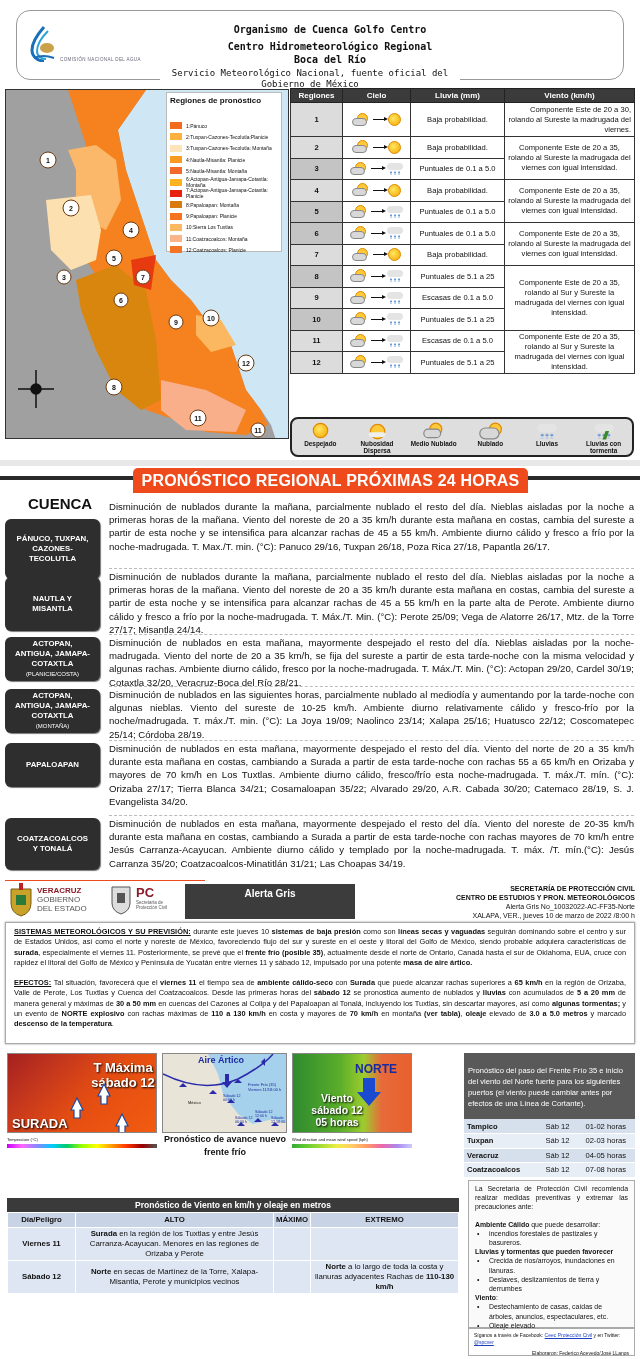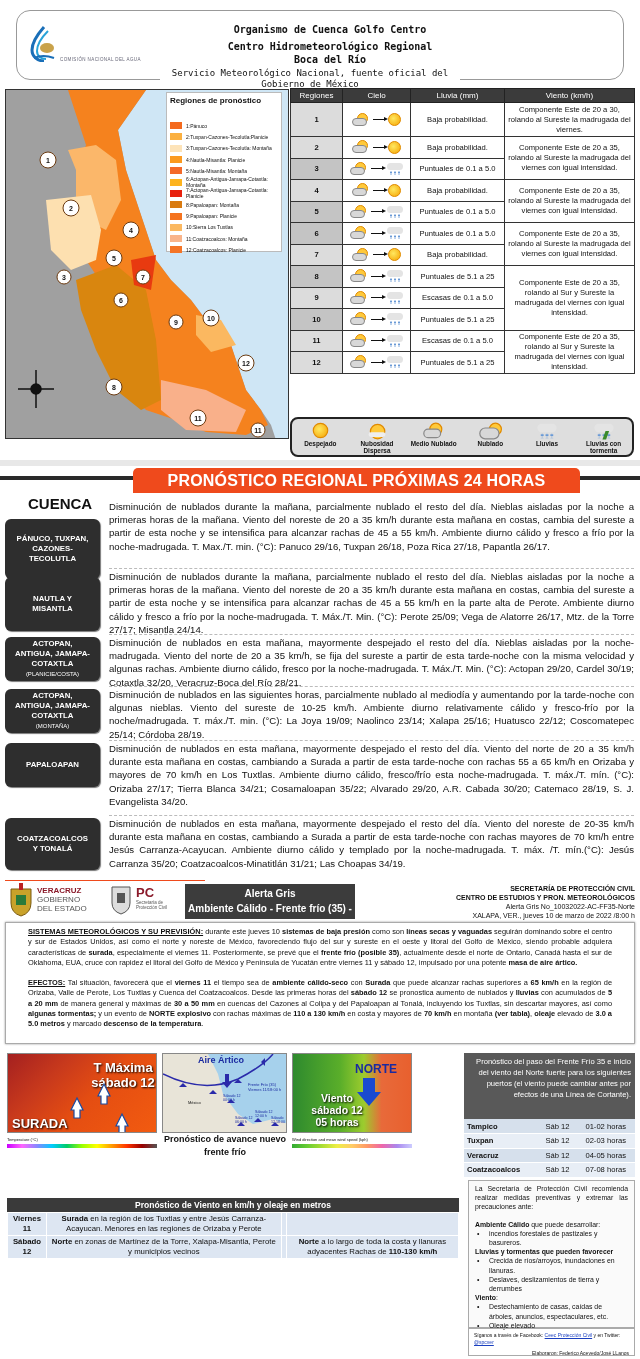--- a/index.html
+++ b/index.html
@@ -17,21 +17,21 @@
 #h3{left:160px;top:68px;width:300px;text-align:center;font-size:9px;line-height:11px;background:#fff}
 
 #map{left:5px;top:89px;width:284px;height:350px;border:1px solid #333;background:#9c9c9c;overflow:hidden}
 #map svg{position:absolute;left:0;top:0}
 #legend{left:166px;top:92px;width:116px;height:160px;background:#fff;border:1px solid #bbb;padding:3px 3px}
 #legend .lt{font-size:8px;font-weight:bold;margin-bottom:15px}
 #legend .li{display:flex;align-items:center;height:11.3px;font-size:5px;font-family:"Liberation Sans Narrow","Liberation Sans",sans-serif}
 #legend .sw{width:12px;height:7px;margin-right:4px;flex:none}
 
 #rtab{left:290px;top:88px;width:345px;border-collapse:collapse;font-size:7.6px}
-#rtab th{background:#3b3b3b;color:#fff;font-weight:normal;height:14px;border:1px solid #222;font-size:8px}
+#rtab th{background:#3b3b3b;color:#fff;font-weight:bold;height:14px;border:1px solid #222;font-size:8px}
 #rtab td{border:1px solid #333;text-align:center;height:21.5px;padding:0 3px}
 #rtab td.rn{font-weight:bold;width:52px;background:#dcdcdc}
 #rtab td.rn.dk{background:#c4c4c4}
 #rtab td.sky{width:68px}
 #rtab td.rain{width:94px}
 #rtab td.wind{line-height:10px}
 .sun{display:inline-block;width:13px;height:13px;border-radius:50%;background:radial-gradient(circle at 40% 40%,#ffe860,#f5a300);border:1px solid #e08a00;vertical-align:middle}
 .pc{display:inline-block;width:18px;height:14px;vertical-align:middle;position:relative}
 .pc .s{position:absolute;left:5px;top:0;width:11px;height:11px;border-radius:50%;background:#ffc93a;border:1px solid #e08a00}
 .pc .c{position:absolute;left:0;top:5px;width:15px;height:8px;border-radius:5px;background:#d8d8d8;border:1px solid #888}
@@ -40,47 +40,47 @@
 .rc .d{position:absolute;left:3px;top:9px;width:12px;height:4px;background:radial-gradient(circle,#6a9ad6 1px,transparent 1.2px) 0 0/4px 3px}
 .arr{display:inline-block;width:12px;height:1px;background:#111;vertical-align:middle;margin:0 3px;position:relative}
 .arr:after{content:"";position:absolute;right:-3px;top:-2px;border-left:4px solid #111;border-top:2.5px solid transparent;border-bottom:2.5px solid transparent}
 
 #iconleg{left:290px;top:417px;width:344px;height:40px;border:2px solid #222;border-radius:8px;background:#dedede;display:flex;justify-content:space-around;align-items:flex-start;padding-top:3px}
 #iconleg .it{display:flex;flex-direction:column;align-items:center;width:54px;font-size:6.4px;font-weight:bold;text-align:center;line-height:7px}
 #iconleg .it .g{height:17px;margin-bottom:1px;display:flex;align-items:center}
 
 #band{left:0;top:460px;width:640px;height:6px;background:#e8e8e8}
 #rule{left:0;top:476px;width:640px;height:4px;background:#2a2a2a}
-#banner{left:133px;top:468px;width:447px;height:25px;background:#ef4a1c;border-radius:5px 5px 0 0;color:#fff;font-weight:bold;font-size:16px;text-align:center;line-height:25px;font-family:"Liberation Sans",sans-serif;letter-spacing:0.2px}
+#banner{left:133px;top:468px;width:395px;height:25px;background:#ef4a1c;border-radius:5px 5px 0 0;color:#fff;font-weight:bold;font-size:16px;text-align:center;line-height:25px;font-family:"Liberation Sans",sans-serif;letter-spacing:0.2px}
 #cuenca{left:28px;top:495px;font-size:15px;font-weight:bold}
 .blabel{position:absolute;left:5px;width:95px;background:#2e2e2e;color:#fff;border-radius:6px;font-size:7.8px;font-weight:bold;text-align:center;display:flex;flex-direction:column;justify-content:center;line-height:10px;box-shadow:1px 1px 1px #777}
 .blabel .small{font-size:6px;font-weight:normal}
 .btext{position:absolute;left:109px;width:525px;font-size:9.6px;line-height:13.2px;text-align:justify;color:#111}
 .dots{position:absolute;left:109px;width:525px;border-top:1px dashed #bbb}
 #underline{left:5px;top:880px;width:200px;height:1px;background:#ef4a1c}
 
 #vera{left:8px;top:883px;width:90px;height:34px}
 #pc{left:110px;top:883px;width:70px;height:34px}
 #alertbox{left:185px;top:884px;width:170px;height:35px;background:#3c3c3c;color:#fff;text-align:center;font-size:10px;font-weight:bold;line-height:15px;padding-top:2px}
 #alertinfo{left:380px;top:884px;width:255px;text-align:right;font-size:7px;font-weight:bold;line-height:9px}
 
-#sysbox{left:5px;top:922px;width:630px;height:122px;border:1px solid #aaa;box-shadow:0 0 2px #999;padding:4px 22px;font-size:7.4px;line-height:10.3px;text-align:justify}
+#sysbox{left:5px;top:922px;width:630px;height:122px;border:1px solid #aaa;box-shadow:0 0 2px #999;padding:4px 8px;font-size:7.4px;line-height:10.3px;text-align:justify}
 #sysbox p{margin-bottom:10px}
 #sysbox u b{font-weight:bold}
 
 .imgp{position:absolute;top:1053px;height:80px;border:1px solid #888;overflow:hidden}
 #img1{left:7px;width:150px;background:linear-gradient(135deg,#a42020 0%,#c93a1c 30%,#e44d12 55%,#f25b10 100%)}
 #img2{left:162px;width:125px;background:#a6d1ec}
 #img3b{left:292px;width:120px;background:linear-gradient(90deg,#2e8a2e 0%,#5aae2a 40%,#9ccc2e 60%,#e86a3a 75%,#e8602e 100%)}
 .ov{position:absolute;color:#fff;font-weight:bold;text-shadow:1px 1px 2px #000;text-align:center}
 .scale{position:absolute;top:1137px;height:18px;font-size:4px}
 .scale .bar{height:4px;margin-top:2px}
 #fcap{left:160px;top:1133px;width:130px;text-align:center;font-size:9px;font-weight:bold;line-height:13px}
 
-#portsbox{left:464px;top:1053px;width:171px;height:66px;background:#595959;color:#fff;font-size:7.6px;text-align:right;line-height:11px;padding:3px 4px}
+#portsbox{left:464px;top:1053px;width:171px;height:66px;background:#595959;color:#fff;font-size:7.6px;text-align:left;line-height:11px;padding:12px 4px}
 #ports{left:464px;top:1119px;width:171px;border-collapse:collapse;font-size:7.6px}
 #ports td{height:14.5px;padding:0 3px;border-bottom:1px solid #fff}
 #ports tr:nth-child(odd) td{background:#d6e0ec}
 #ports tr:nth-child(even) td{background:#e8eef6}
 #ports td.p{font-weight:bold}
 
 #cpbox{left:468px;top:1180px;width:167px;height:148px;border:1px solid #aaa;background:#fafafa;font-size:6.9px;line-height:9.2px;padding:3px 6px}
 #cpbox ul{list-style:none}
 #cpbox li{position:relative;padding-left:14px}
 #cpbox li:before{content:"•";position:absolute;left:2px}
@@ -224,21 +224,21 @@
     <th>Cielo</th>
     <th>Lluvia (mm)</th>
     <th>Viento (km/h)</th>
   </tr>
     </thead>
   <tbody id="rtab-body">
       <tr>
         <td class="rn">1</td>
         <td class="sky"><span class="pc"><span class="s"></span><span class="c"></span></span><span class="arr"></span><span class="sun"></span></td>
         <td class="rain">Baja probabilidad.</td>
-        <td class="wind" rowspan="1" style="height: 34px;">Componente Este de 20 a 30, rolando al Sureste la madrugada del viernes.</td>
+        <td class="wind" rowspan="1" style="height: 34px; text-align: right;">Componente Este de 20 a 30, rolando al Sureste la madrugada del viernes.</td>
       </tr>
       <tr>
         <td class="rn">2</td>
         <td class="sky"><span class="pc"><span class="s"></span><span class="c"></span></span><span class="arr"></span><span class="sun"></span></td>
         <td class="rain">Baja probabilidad.</td>
         <td class="wind" rowspan="2">Componente Este de 20 a 35, rolando al Sureste la madrugada del viernes con igual intensidad.</td>
       </tr>
       <tr>
         <td class="rn dk">3</td>
         <td class="sky"><span class="pc"><span class="s"></span><span class="c"></span></span><span class="arr"></span><span class="rc"><span class="c"></span><span class="d"></span></span></td>
@@ -413,21 +413,20 @@
 <div id="pc" class="abs">
   <svg width="22" height="32" viewBox="0 0 22 32" style="position:absolute;left:0;top:0">
     <path d="M2 4 L20 4 L20 20 Q20 28 11 31 Q2 28 2 20 Z" fill="#ddd" stroke="#555"></path>
       <rect x="7" y="10" width="8" height="10" fill="#555"></rect>
   </svg>
   <div style="position:absolute;left:26px;top:2px;font-size:13px;font-weight:bold;color:#8a1a2a">PC</div>
   <div style="position:absolute;left:26px;top:17px;width:38px;font-size:4.5px;line-height:5px;color:#555">Secretaría de Protección Civil</div>
 </div>
 <div id="alertbox" class="abs">
   <div>Alerta Gris</div>
-  <div>Ambiente Cálido - Frente frío (35) -Norte</div>
 </div>
 <div id="alertinfo" class="abs">
   <div>SECRETARÍA DE PROTECCIÓN CIVIL</div>
   <div>CENTRO DE ESTUDIOS Y PRON. METEOROLÓGICOS</div>
   <div style="font-weight:normal">Alerta Gris No_10032022-AC-FF35-Norte</div>
   <div style="font-weight:normal">XALAPA, VER., jueves 10 de marzo de 2022 /8:00 h</div>
 </div>
 
 <div id="sysbox" class="abs">
   <p><u><b>SISTEMAS METEOROLÓGICOS Y SU PREVISIÓN:</b></u><span id="p1"><span> durante este jueves 10 </span><b>sistemas de baja presión</b><span> como son </span><b>líneas secas y vaguadas</b><span> seguirán dominando sobre el centro y sur de Estados Unidos, así como el norte y noreste de México, favoreciendo flujo del sur y sureste en el oeste y litoral del Golfo de México, siendo probable adquiera características de </span><b>surada</b><span>, especialmente el viernes 11. Posteriormente, se prevé que el </span><b>frente frío (posible 35)</b><span>, actualmente desde el norte de Ontario, Canadá hasta el sur de Oklahoma, EUA, cruce con rapidez el litoral del Golfo de México y Península de Yucatán entre viernes 11 y sábado 12, impulsado por una potente </span><b>masa de aire ártico.</b></span></p>
@@ -543,28 +542,34 @@
     </div>
 </div>
 <div id="social" class="abs">
   <div><span>Síganos a través de Facebook: </span><a>Ceec Protección Civil</a><span> y en Twitter: </span><a>@spcver</a></div>
   <div style="text-align:right;margin-top:4px">Elaboraron: Federico Acevedo/José LLanos</div>
 </div>
 
 <div id="wtitle" class="abs">Pronóstico de Viento en km/h y oleaje en metros</div>
 <table id="wtab" class="abs">
   <tbody>
+      <tr class="h1">
+    <td style="width:68px">Día/Peligro</td>
+    <td colspan="2">ALTO</td>
+    <td colspan="2">MÁXIMO</td>
+    <td colspan="2">EXTREMO</td>
+  </tr>
   </tbody>
     <tbody id="wtab-body">
       <tr class="r">
         <td class="d">Viernes 11</td>
         <td colspan="2"><b>Surada</b><span> en la región de los Tuxtlas y entre Jesús Carranza-Acayucan. Menores  en las regiones de Orizaba y Perote</span></td>
         <td colspan="2"></td>
         <td colspan="2"><b></b><span></span><b></b></td>
       </tr>
       <tr class="r">
         <td class="d">Sábado 12</td>
-        <td colspan="2"><b>Norte</b><span> en zonas de Martínez de la Torre, Xalapa-Misantla, Perote y municipios vecinos</span></td>
+        <td colspan="2"><b>Norte</b><span> en secas de Martínez de la Torre, Xalapa-Misantla, Perote y municipios vecinos</span></td>
         <td colspan="2"></td>
         <td colspan="2"><b>Norte</b><span> a lo largo de toda la costa y llanuras adyacentes Rachas de </span><b>110-130 km/h</b></td>
       </tr>
     </tbody>
 </table>
 
 </body></html>

